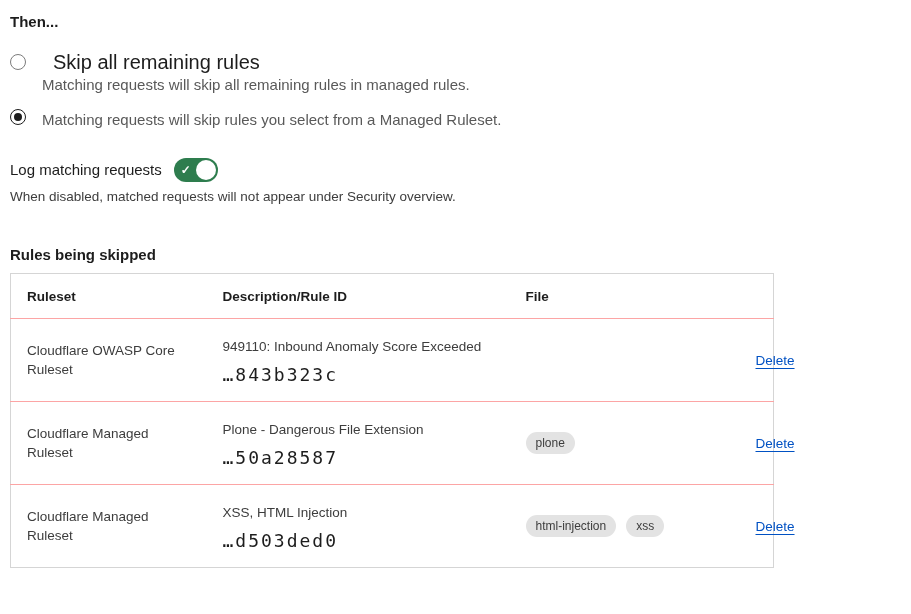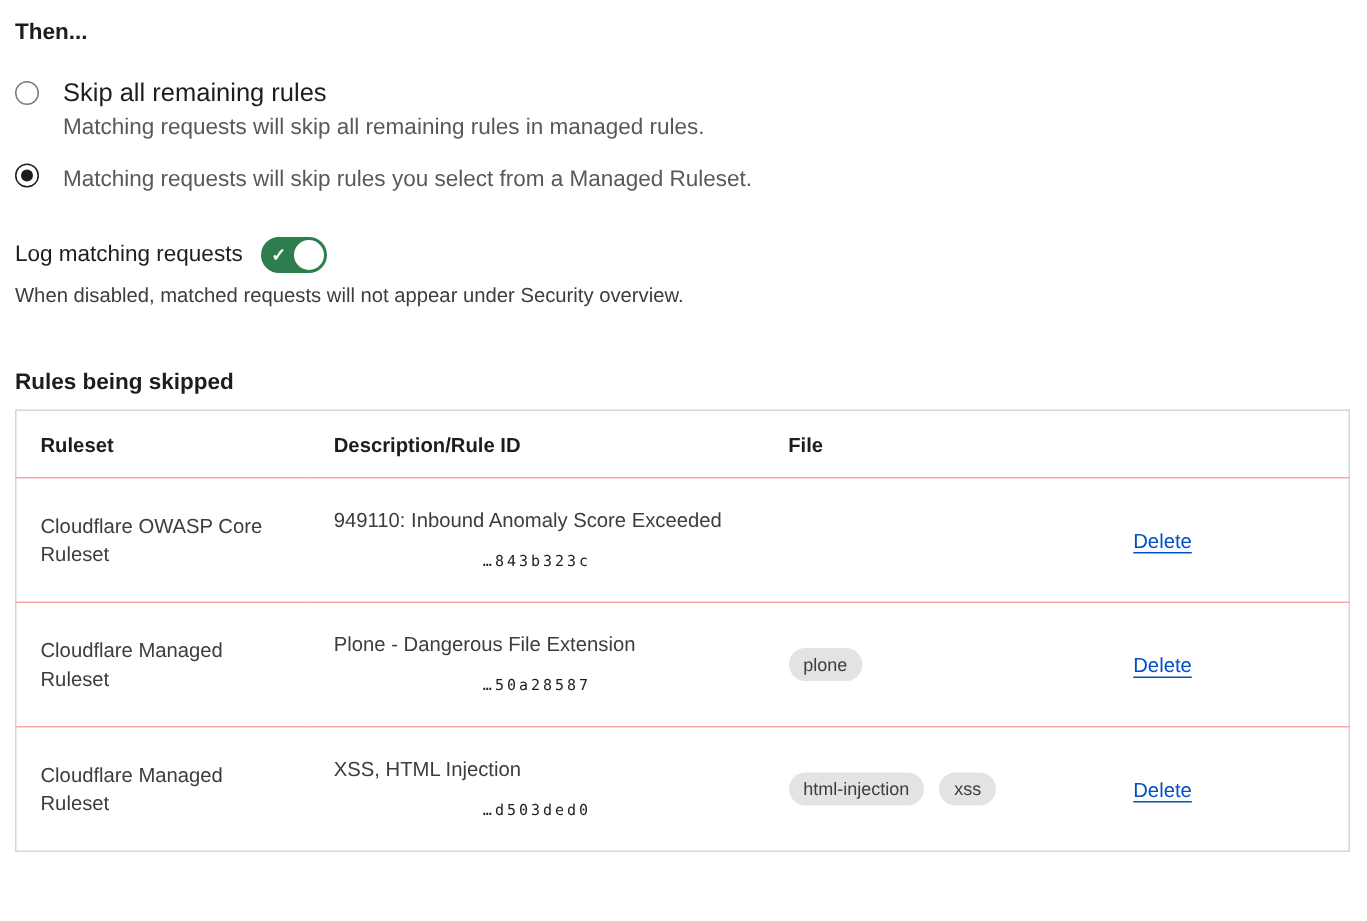--- a/index.html
+++ b/index.html
@@ -36,21 +36,21 @@
   .radio.selected::after {
     content: "";
     position: absolute;
     left: 50%; top: 50%;
     width: 8px; height: 8px;
     margin: -4px 0 0 -4px;
     border-radius: 50%;
     background: #1d1d1d;
   }
   .option-body { margin-left: 16px; }
-  .option-label { font-size: 17px; line-height: 20px; color: #1d1d1d; cursor: pointer; }
+  .option-label { font-size: 20px; line-height: 20px; color: #1d1d1d; cursor: pointer; margin-left: 11px; }
   .option-desc { font-size: 15px; line-height: 18px; color: #595959; margin-top: 4px; }
 
   .btn-secondary {
     position: absolute;
     left: 509px; top: -4px;
     display: inline-block;
     padding: 7px 16px 8px 16px;
     background: #ffffff;
     border: 1px solid #003681;
     border-radius: 6px;
@@ -89,21 +89,21 @@
     width: 20px; height: 20px;
     border-radius: 50%;
     background: #ffffff;
   }
   .toggle-desc { margin-top: 6px; font-size: 13.5px; line-height: 18px; color: #3d3d3d; }
 
   
   .table-title { margin-top: 40px; }
   table.rules {
     margin-top: 9px;
-    width: 890px;
+    width: 764px;
     border-collapse: collapse;
     border: 1px solid #d5d5d5;
     table-layout: fixed;
   }
   table.rules th {
     text-align: left;
     font-size: 13.5px;
     font-weight: 600;
     color: #1d1d1d;
     padding: 14px 16px;
@@ -122,24 +122,23 @@
   .col-ruleset { width: 196px; }
   .col-desc { width: 303px; }
   .col-tags { width: 230px; }
   .col-actions { width: auto; }
 
   .rule-desc-line { color: #3d3d3d; }
   .rule-id {
     display: block;
     margin-top: 9px;
     font-family: "DejaVu Sans Mono", "Liberation Mono", monospace;
-    font-size: 10px;
+    font-size: 18px;
     letter-spacing: 2px;
     color: #1d1d1d;
-    text-align: center;
   }
   .tags-wrap { display: flex; gap: 10px; flex-wrap: wrap; }
   .tag {
     display: inline-block;
     background: #e3e3e3;
     color: #3d3d3d;
     font-size: 12px;
     line-height: 14px;
     padding: 4px 10px;
     border-radius: 11px;

